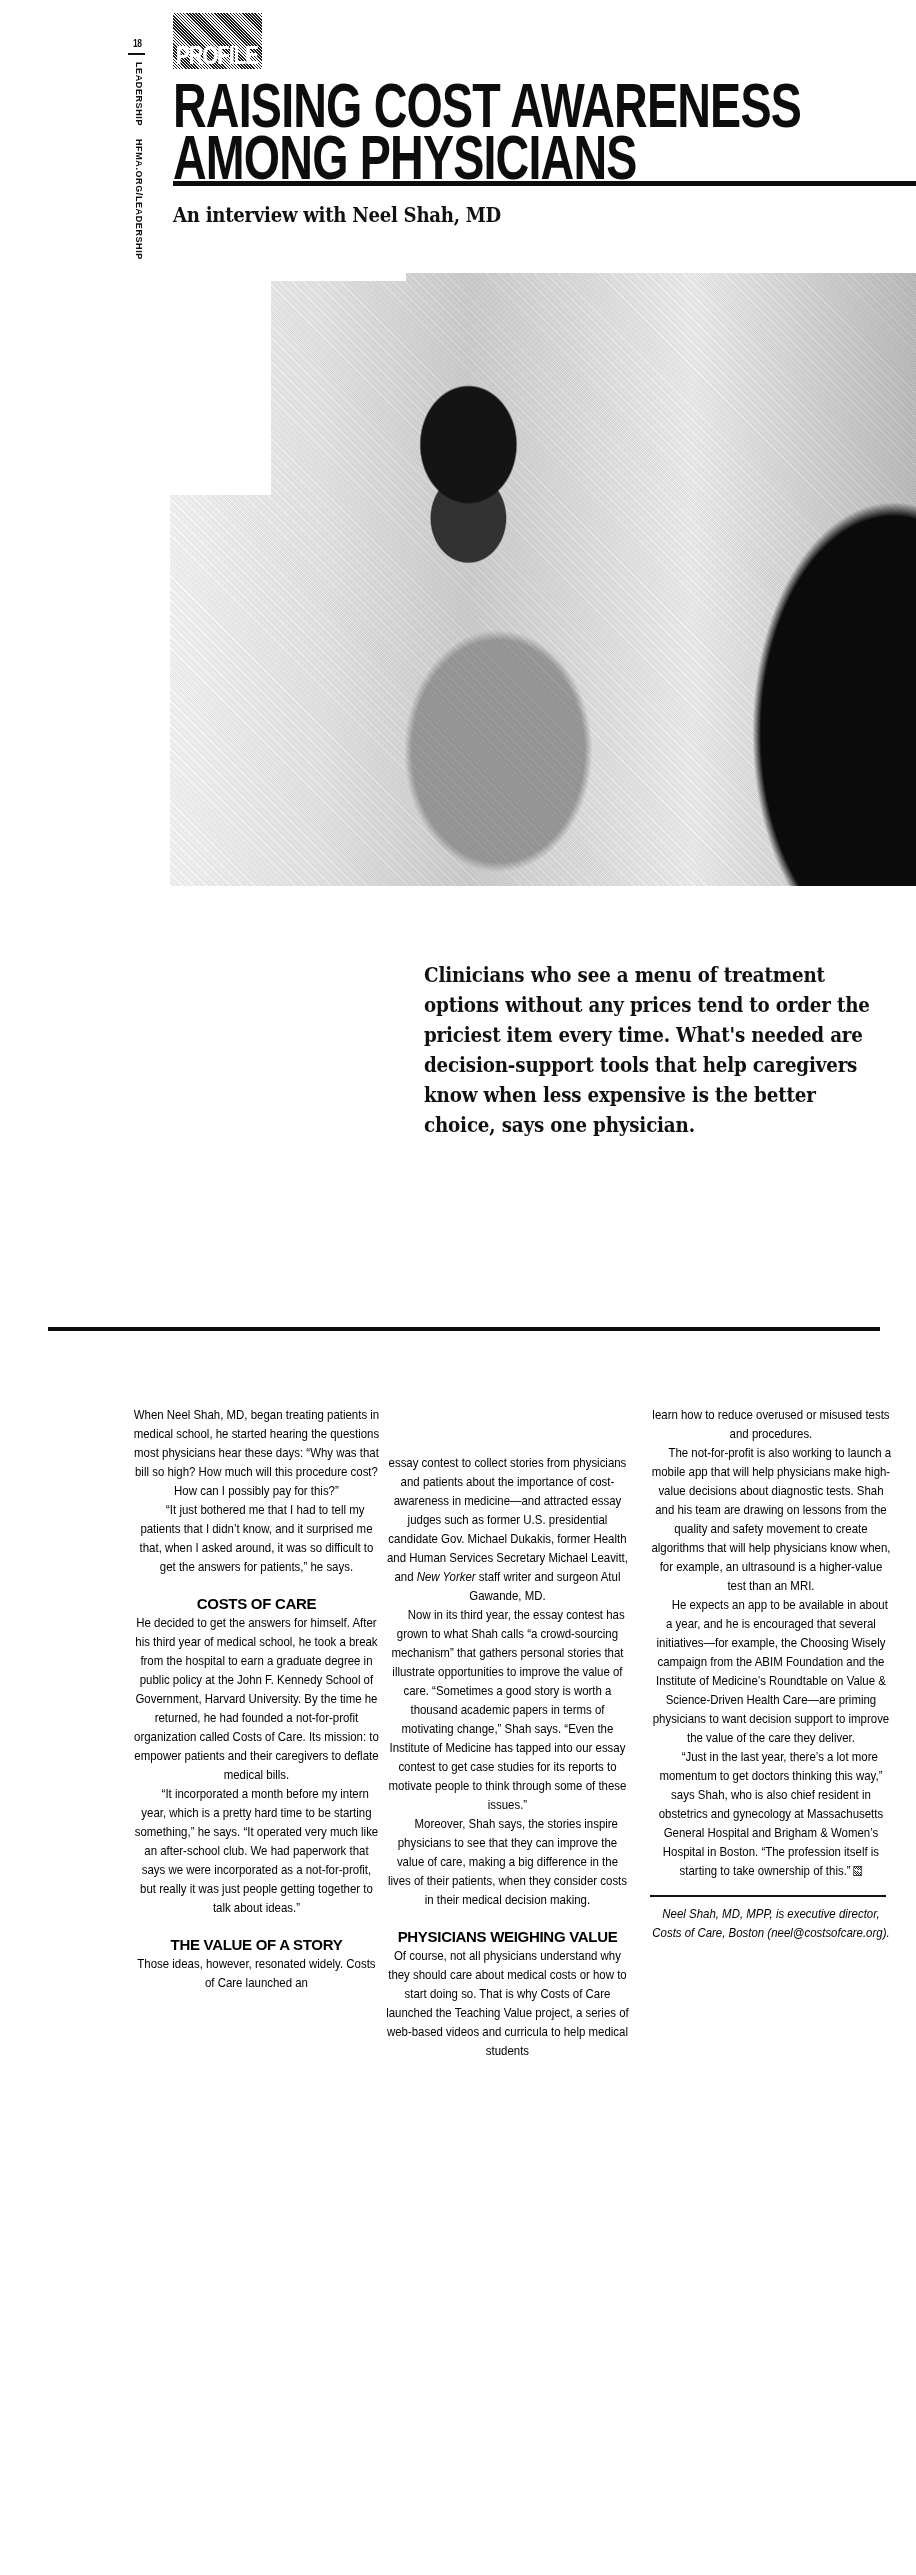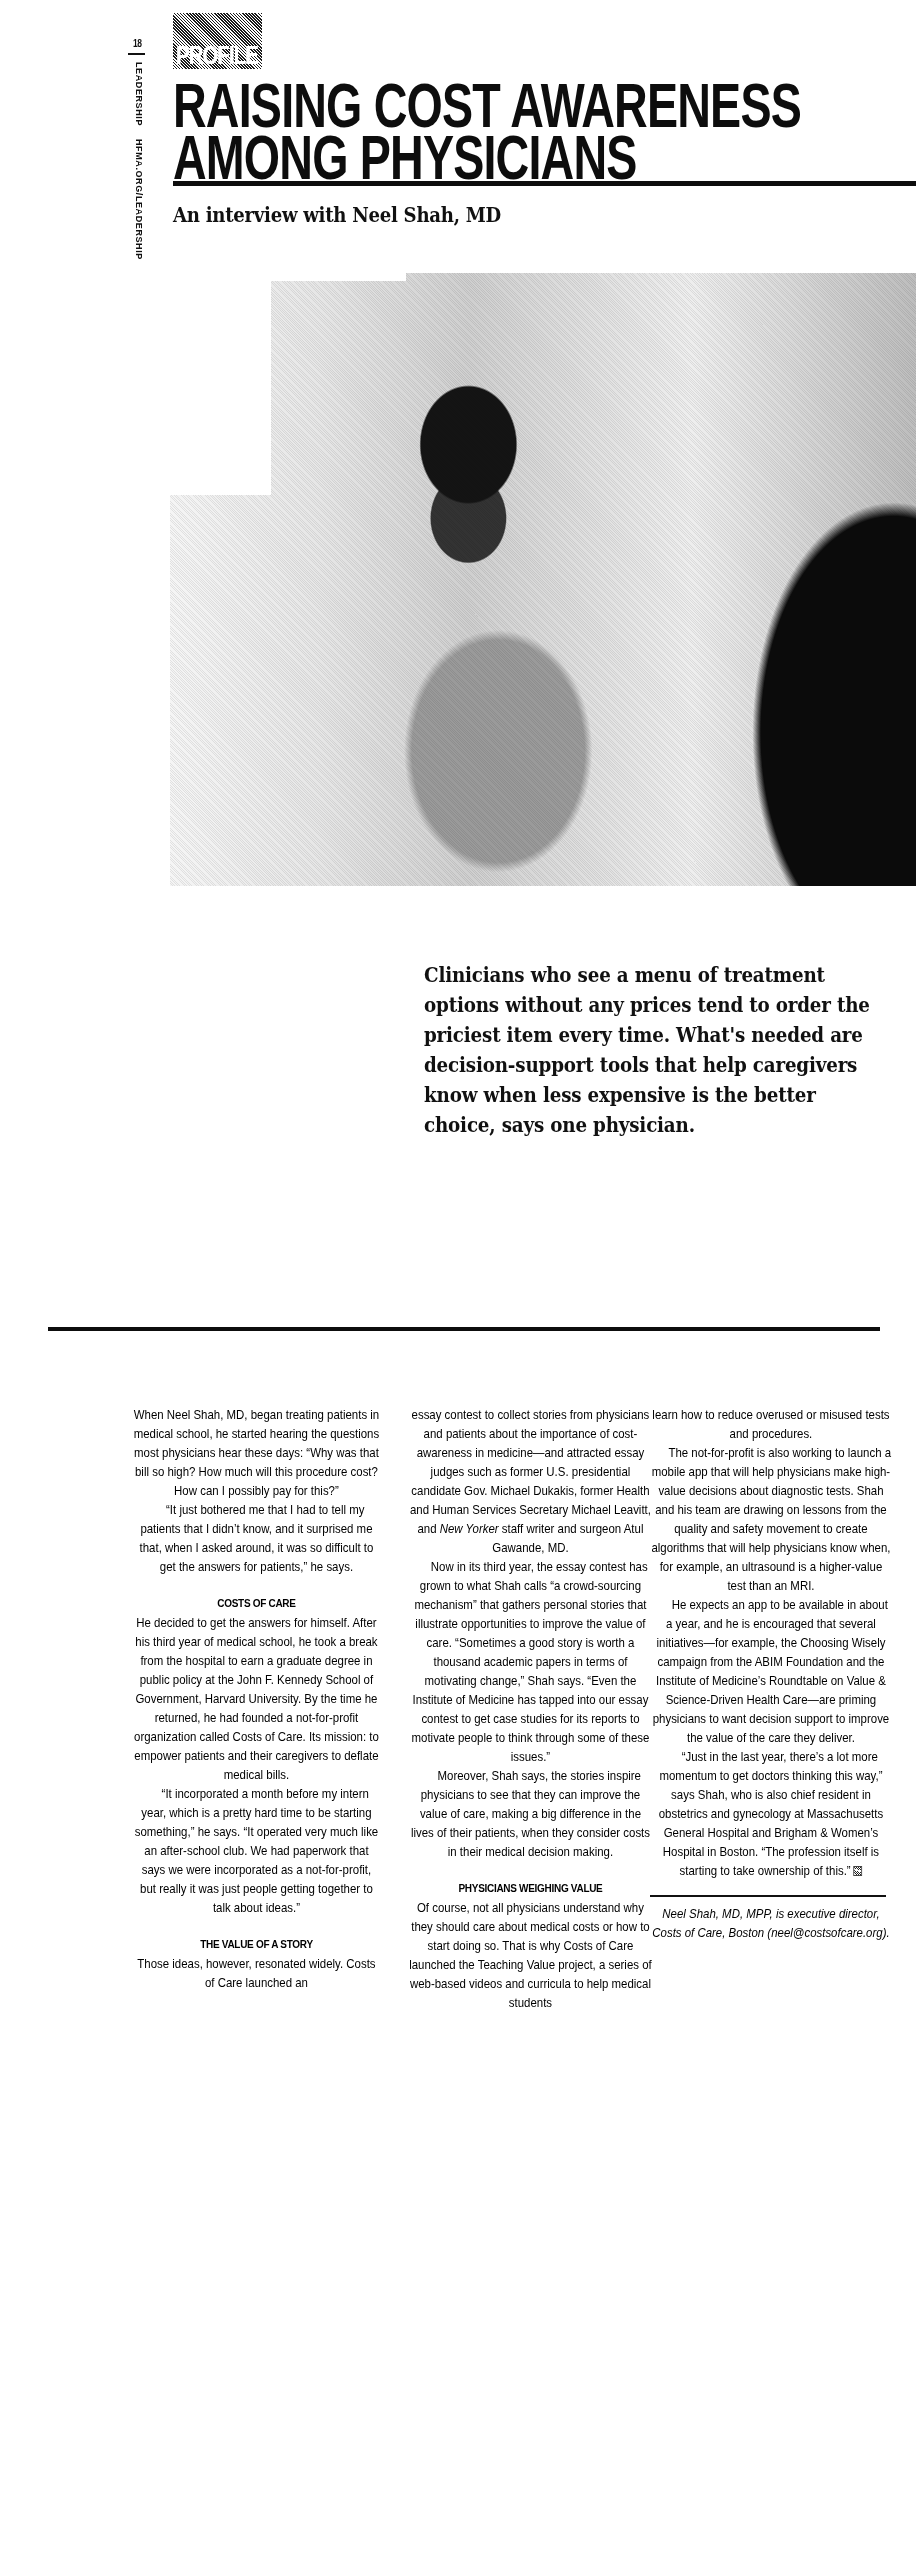--- a/index.html
+++ b/index.html
@@ -30,25 +30,25 @@
   .photo .cutout { position: absolute; left: 0; top: 0; width: 101px; height: 222px; background: #ffffff; }
   .photo .topcut { position: absolute; left: 0; top: 0; width: 236px; height: 8.4px; background: #fff; }
   .photo .dither { position: absolute; inset: 0; background: repeating-linear-gradient(45deg, rgba(0,0,0,0.08) 0 0.6px, transparent 0.6px 1.7px); mix-blend-mode: multiply; }
 
   .pullquote { position: absolute; left: 424px; top: 961px; width: 495px; margin: 0; font-family: "DejaVu Serif", serif; font-weight: bold; font-size: 19.7px; line-height: 30px; color: #111; letter-spacing: -0.2px; transform: scaleX(0.93); transform-origin: left top; }
 
   .section-rule { position: absolute; left: 48px; top: 1327px; width: 832px; height: 3.9px; background: #0d0d0d; }
 
   .col { position: absolute; top: 1405px; width: 247px; font-family: "Liberation Sans", sans-serif; font-size: 13px; line-height: 19px; color: #000000; text-align: center; }
   .col1 { left: 133px; }
-  .col2 { left: 407px; }
+  .col2 { left: 384px; margin-top: 48px; }
   .col3 { left: 650px; width: 242px; }
   .col p { margin: 0; text-indent: 0; transform: scaleX(0.88); transform-origin: left top; width: 113.6%; }
   .col p.indent { text-indent: 20px; }
-  .col h3 { margin: 0; font-family: "Liberation Sans", sans-serif; font-weight: bold; font-size: 10px; letter-spacing: -0.3px; line-height: 18.6px; text-transform: uppercase; }
+  .col h3 { margin: 0; font-family: "Liberation Sans", sans-serif; font-weight: bold; font-size: 15px; letter-spacing: -0.3px; line-height: 18.6px; text-transform: uppercase; }
   .col .gap { height: 18.6px; }
   .col em { font-style: italic; }
 
   .end-mark { display: inline-block; width: 7.9px; height: 7.9px; margin-left: 3.4px; vertical-align: -0.6px; background: repeating-linear-gradient(45deg, #222 0 0.6px, #fff 0.6px 1.7px); border: 0.6px solid #444; }
   .bio-rule { width: 236px; height: 2.8px; background: #111; margin: 14.6px 0 6.7px 0; }
   .bio { font-style: italic; }
 </style>
 </head>
 <body>
 

